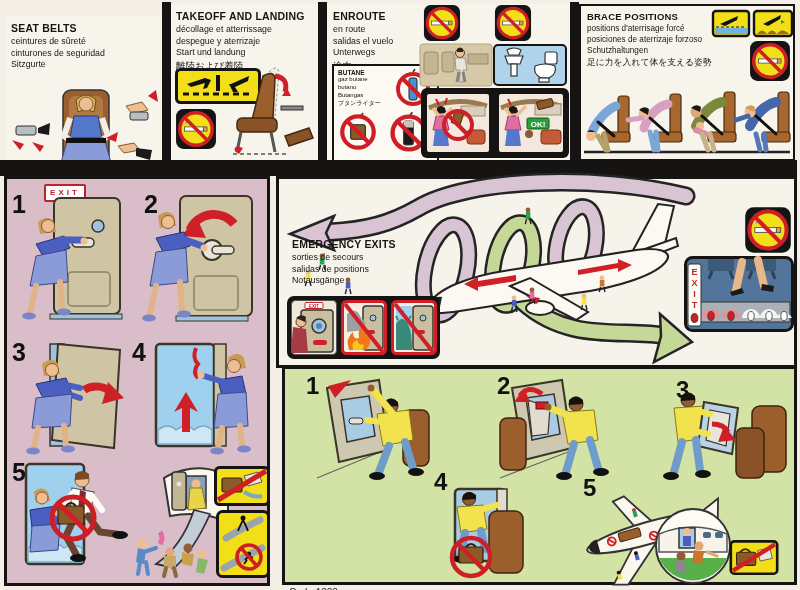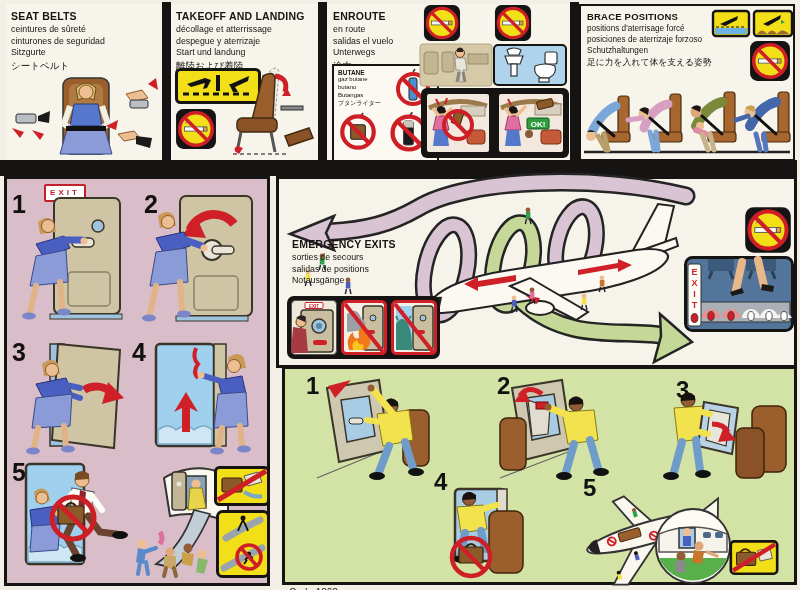--- a/index.html
+++ b/index.html
@@ -24,27 +24,26 @@
             border:2px solid #c2202a;border-radius:2px;color:#c2202a;font-weight:bold;
             font-size:8px;text-align:center;line-height:13px;letter-spacing:3px;}
   .code{position:absolute;left:289px;top:567px;font-size:10px;color:#222;margin-top:20px;}
   svg{position:absolute;overflow:visible;}
 </style>
 </head>
 <body>
 
 <div id="card">
 
-  <div class="panel" style="left:6px;top:4px;width:156px;height:157px;text-decoration:underline;">
+  <div class="panel" style="left:6px;top:16px;width:156px;height:157px;text-decoration:underline;">
     <div class="tb" style="left:5px;top:6px;width:146px;">
       <div class="tt">SEAT BELTS</div>
       <div class="tl">ceintures de sûreté</div>
       <div class="tl">cinturones de seguridad</div>
       <div class="tl">Sitzgurte</div>
-      <div class="tj">シートベルト</div>
     </div>
     <svg style="left:0;top:72px;" width="156" height="84" viewBox="0 0 156 84">
 
       <rect x="57" y="2" width="46" height="76" rx="8" fill="#9a5f2d" stroke="#333" stroke-width="1.5"></rect>
       <rect x="63" y="8" width="34" height="62" rx="6" fill="#b07a42"></rect>
       <path d="M70 12 q10 -10 20 0 l-2 12 q-8 -4 -16 0 Z" fill="#d8b86a" stroke="#6a4a1a" stroke-width="1"></path>
       <circle cx="80" cy="16" r="7" fill="#eebe93" stroke="#8a5a2a" stroke-width="1"></circle>
       <path d="M68 28 h24 l4 22 h-32 Z" fill="#5577cc" stroke="#2a3a7a" stroke-width="1"></path>
       <path d="M64 30 l-6 18 6 4 M96 30 l6 18 -6 4" stroke="#f2efe6" stroke-width="6" fill="none"></path>
       <path d="M62 50 l36 0 8 28 h-52 Z" fill="#8a9bd8" stroke="#3a4a8a" stroke-width="1"></path>

